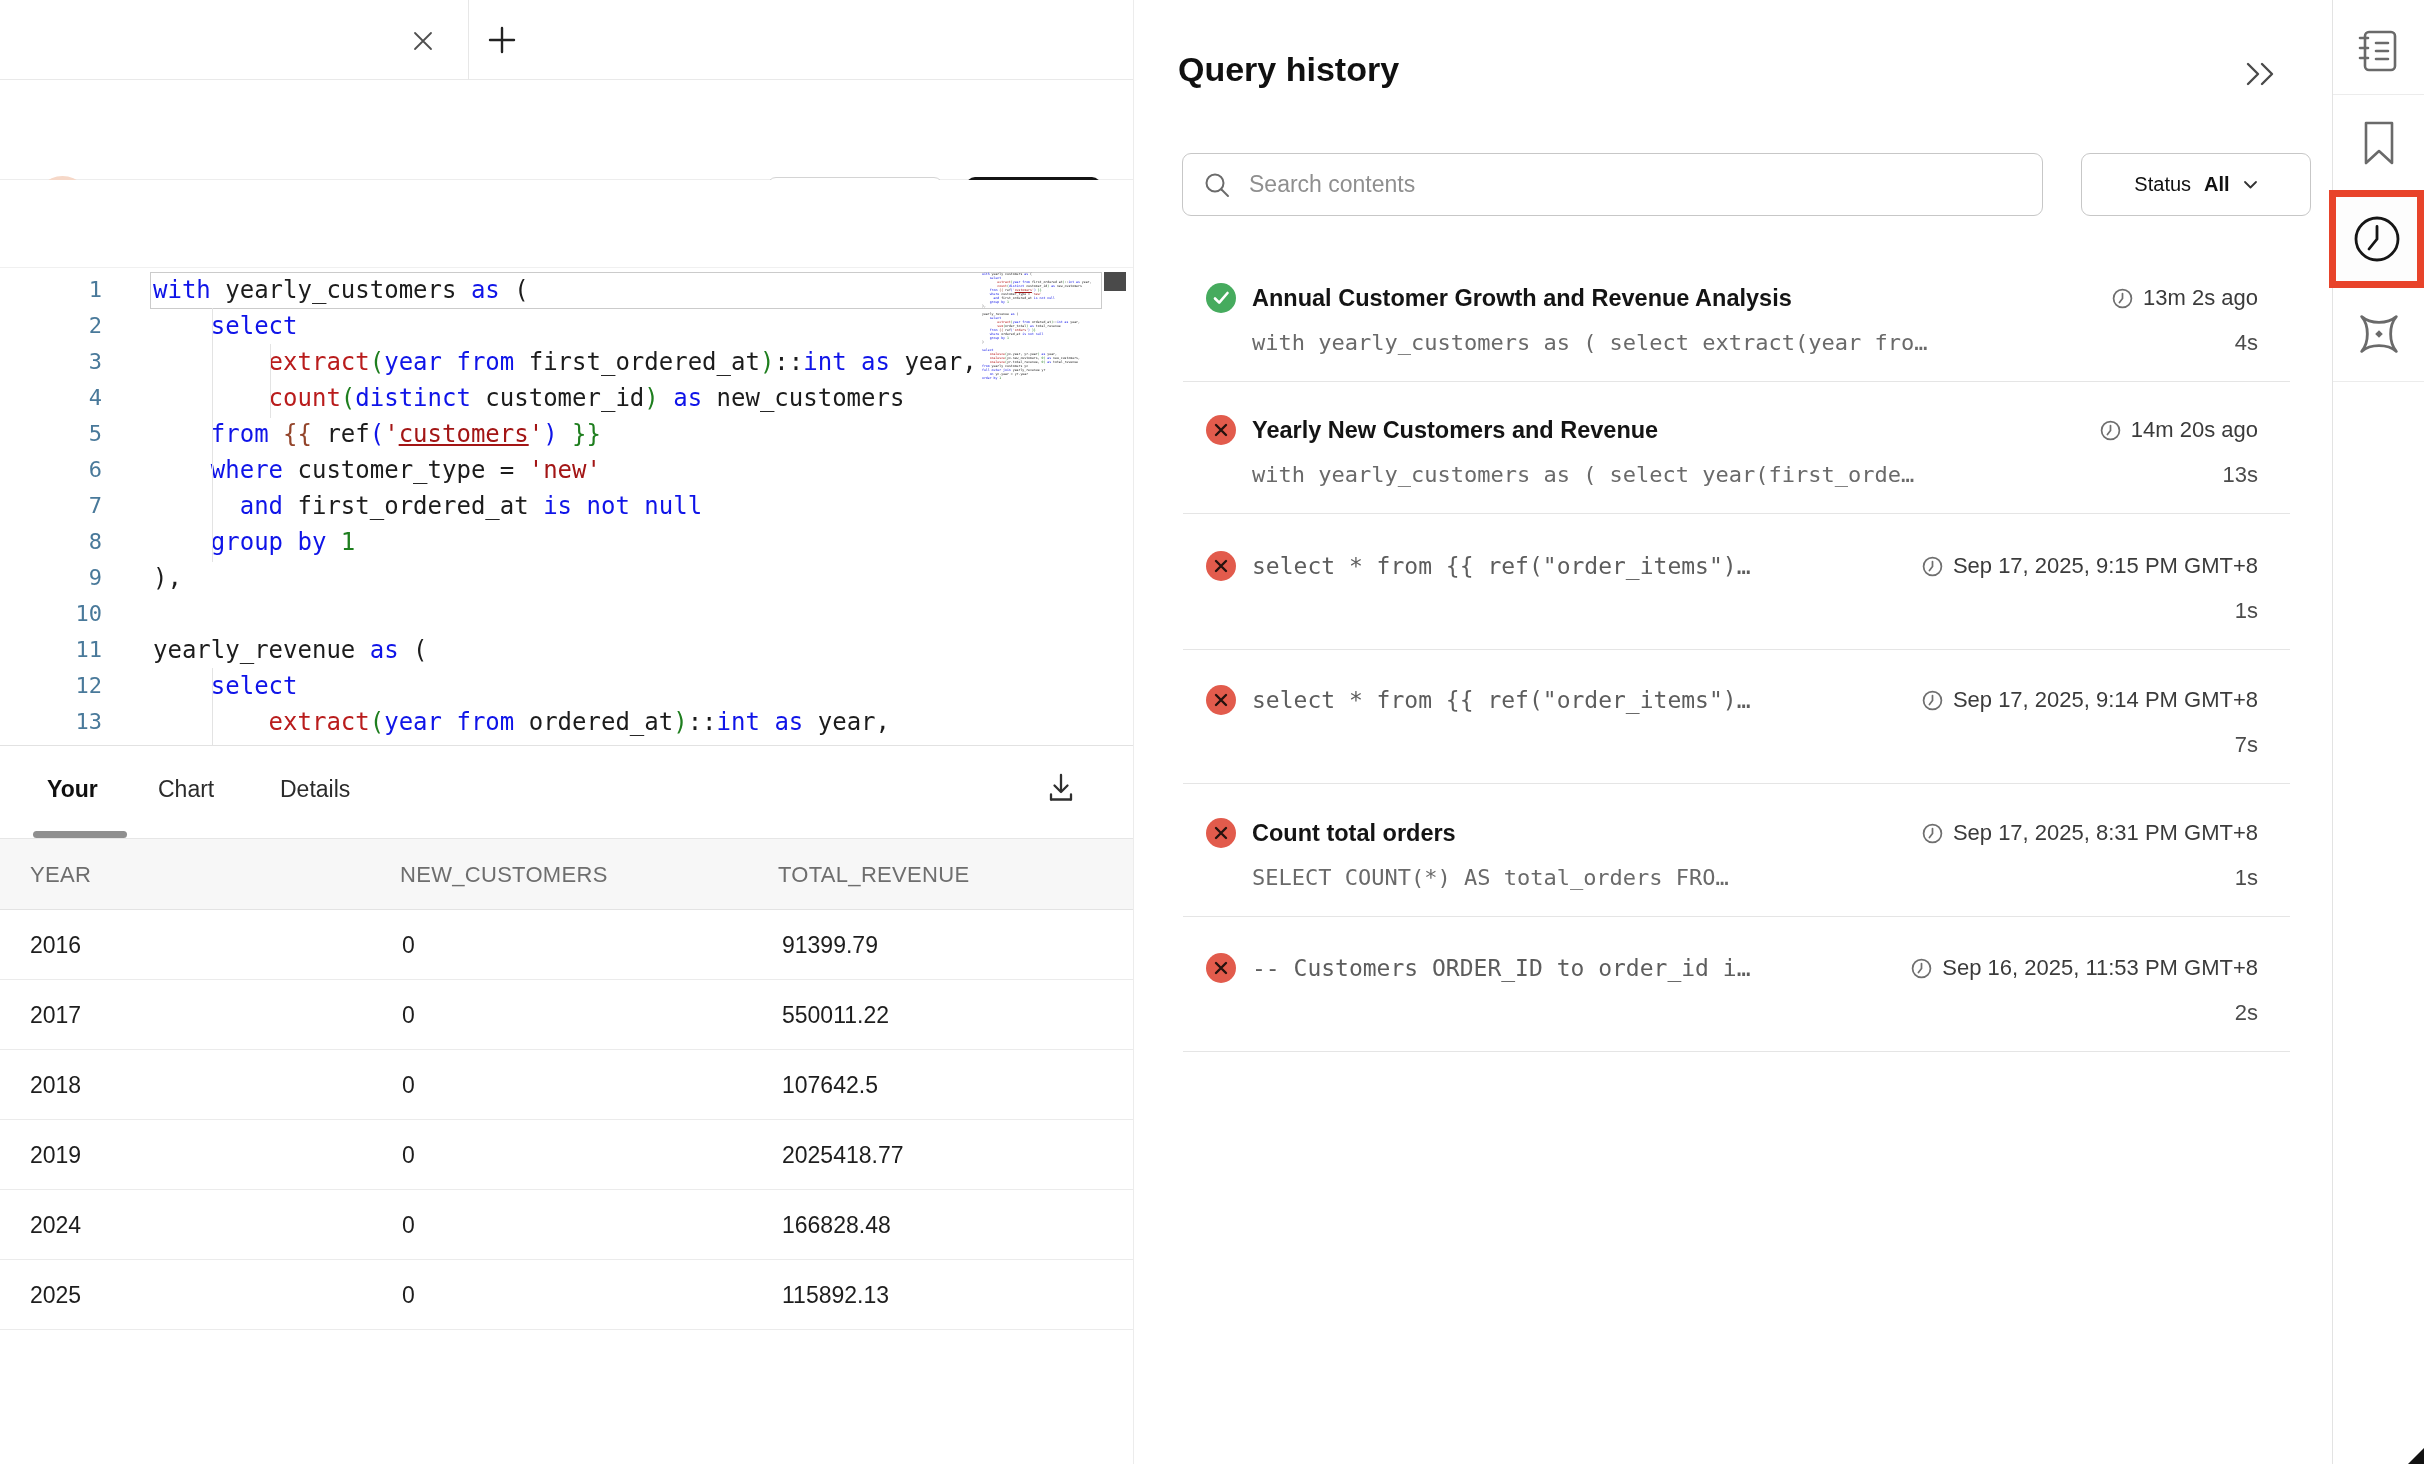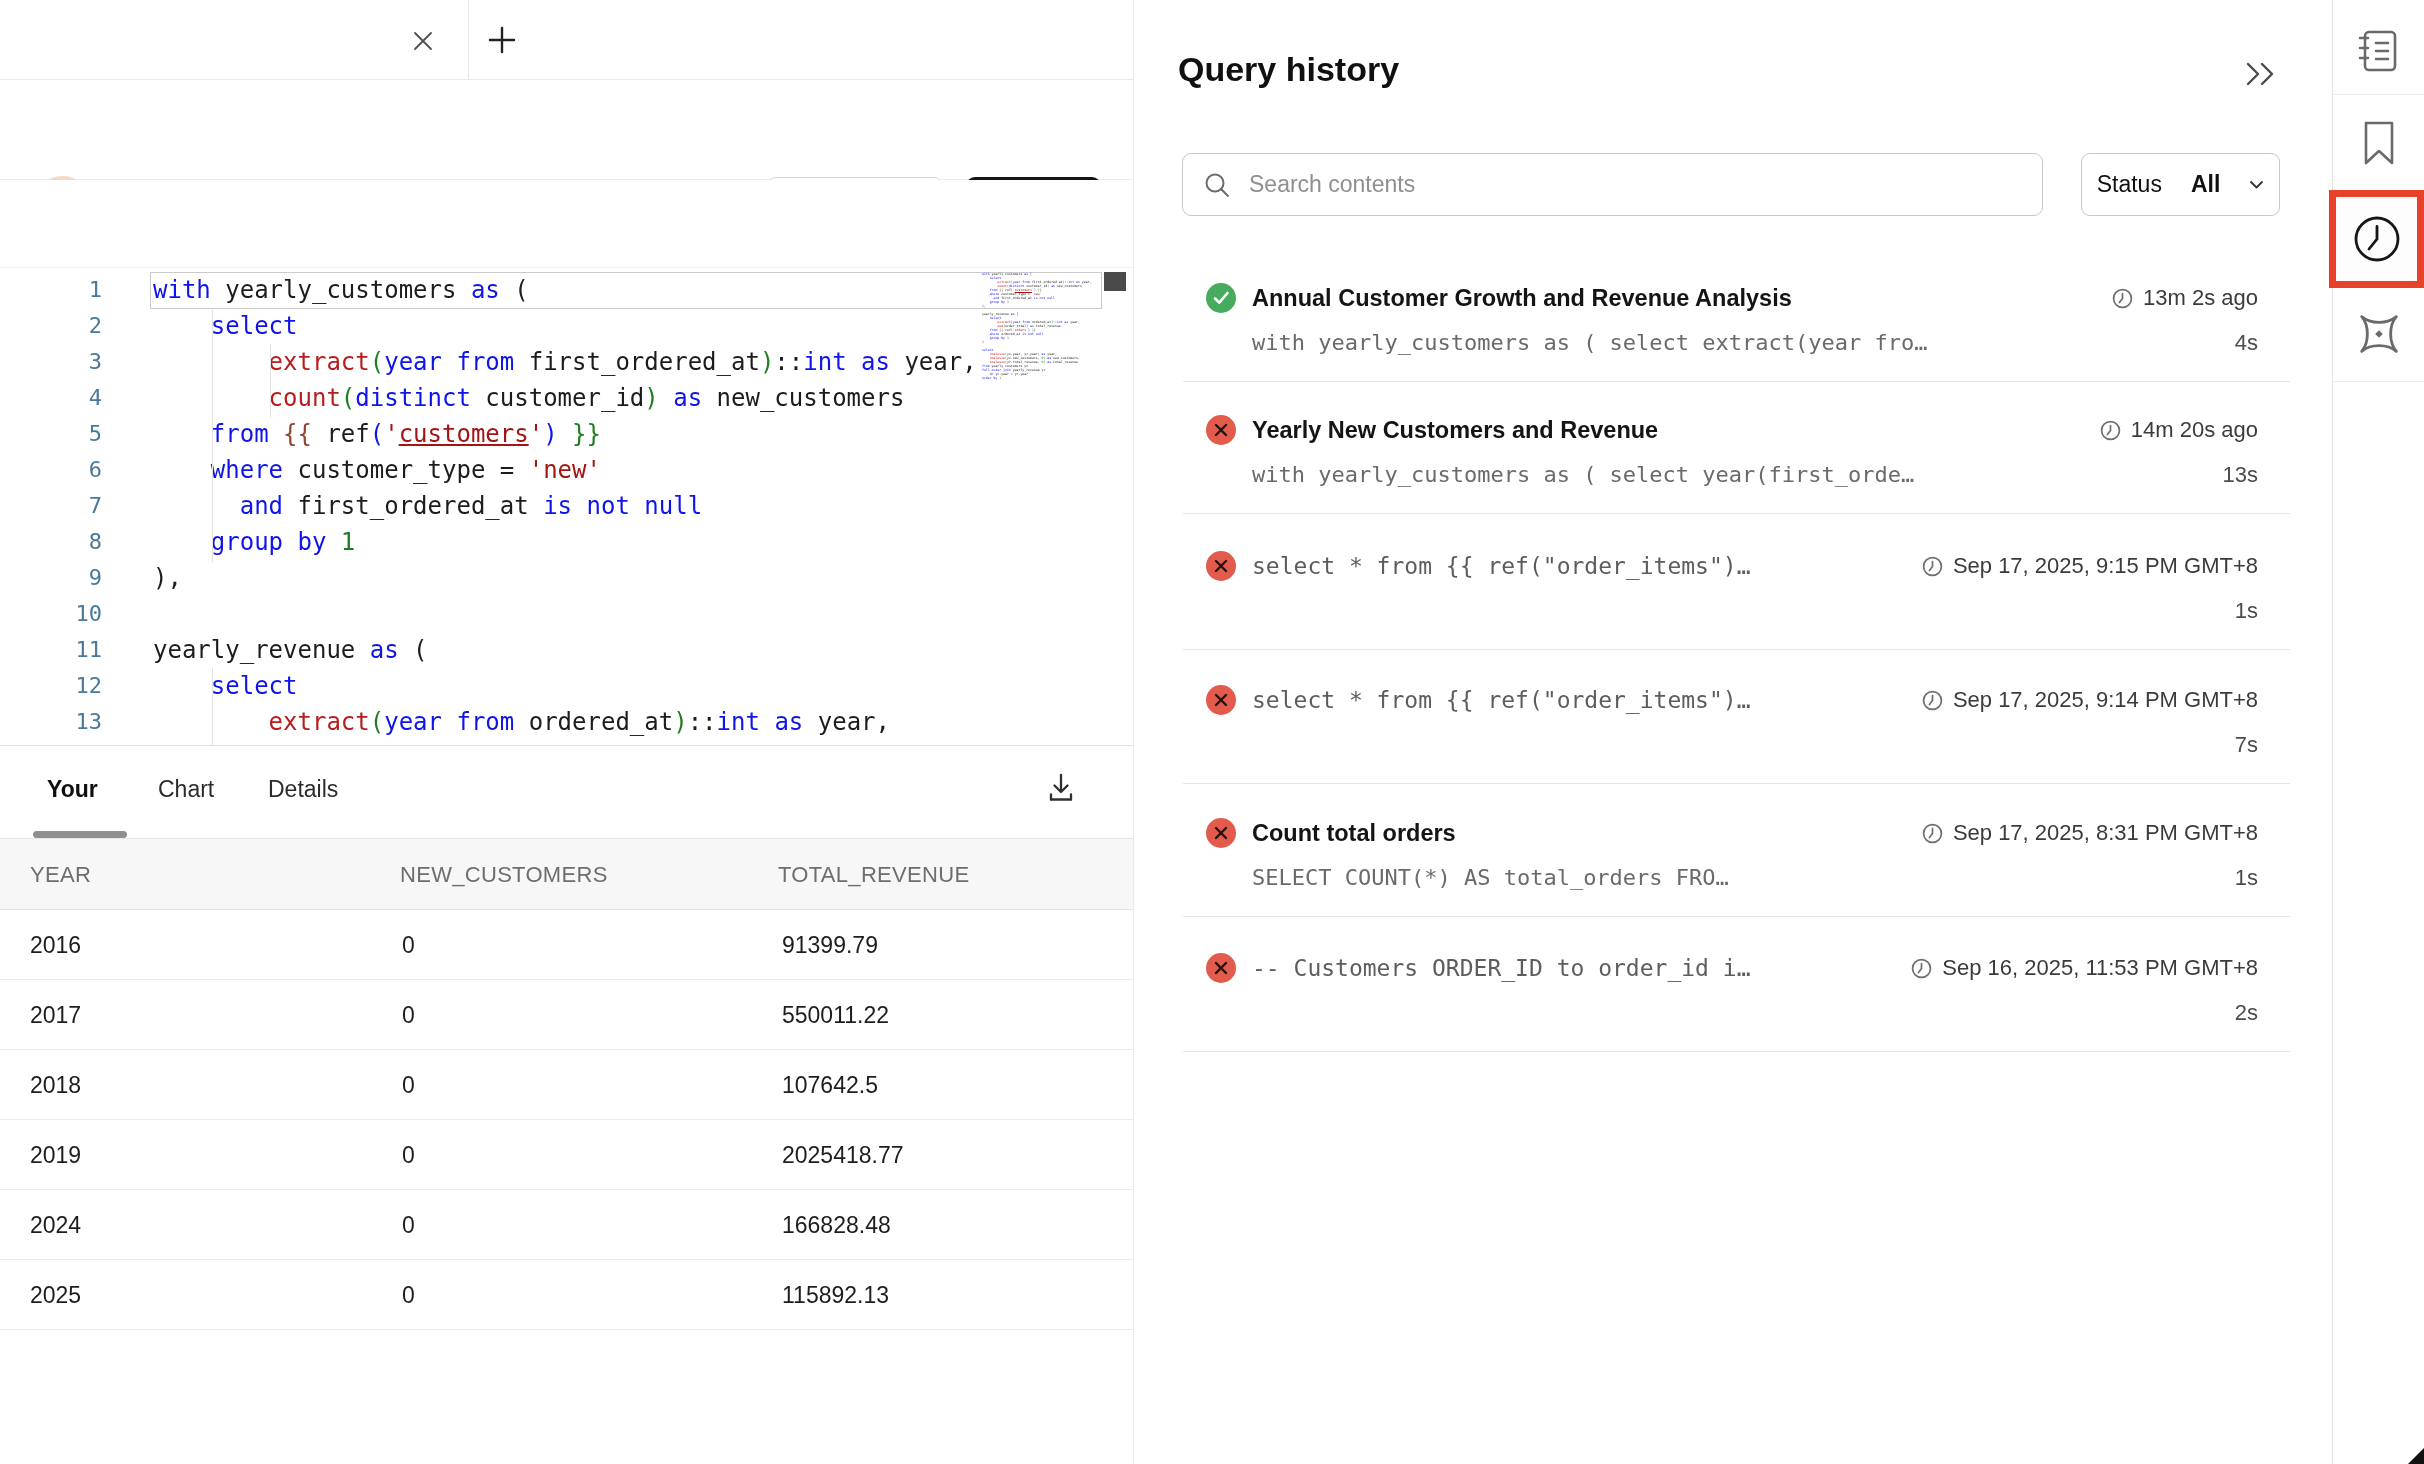--- a/index.html
+++ b/index.html
@@ -65,22 +65,22 @@
   
   .pane-divider { left:1133px; top:0; width:1px; height:1464px; background:#ececec; }
   .history-pane { left:1140px; top:0; width:1192px; height:1464px; background:#fff; }
   .hist-title { left:38px; top:50px; font-size:34px; font-weight:600; color:#101010; }
   .collapse-btn { right:52px; top:60px; width:36px; height:30px; }
   .search-box { left:42px; top:153px; width:861px; height:63px; border:1.5px solid #c7c7c7; border-radius:9px;
                 display:flex; align-items:center; gap:18px; padding:0 20px; }
   .search-box input { border:none; outline:none; font-size:23px; color:#333; width:740px;
                       font-family:"Liberation Sans", sans-serif; background:transparent; }
   .search-box input::placeholder { color:#8f8f8f; }
-  .status-btn { left:941px; top:153px; width:199px; height:63px; border:1.5px solid #c7c7c7; border-radius:9px;
-                display:flex; align-items:center; justify-content:center; gap:29px; font-size:23px; color:#111; }
+  .status-btn { left:941px; top:153px; width:230px; height:63px; border:1.5px solid #c7c7c7; border-radius:9px;
+                display:flex; align-items:center; justify-content:center; gap:13px; font-size:20px; color:#111; }
   .hist-item { position:absolute; left:0; width:1192px; }
   .hi-icon { position:absolute; left:66px; top:2px; width:30px; height:30px; }
   .hi-title { position:absolute; left:112px; top:0; height:34px; line-height:34px; font-size:23.5px; font-weight:600; color:#141414; white-space:nowrap; }
   .hi-title.mono { font-family:"DejaVu Sans Mono", monospace; font-weight:400; color:#5d5d5d; font-size:23px; }
   .hi-time { position:absolute; right:74px; top:0; height:34px; display:flex; align-items:center; gap:9px;
              font-size:22px; color:#3b3b3b; }
   .hi-sql { position:absolute; left:112px; top:47px; height:30px; line-height:30px;
             font-family:"DejaVu Sans Mono", monospace; font-size:22px; color:#6a6a6a; white-space:nowrap; }
   .hi-dur { position:absolute; right:74px; top:47px; height:30px; line-height:30px; font-size:22px; color:#4c4c4c; }
   .hi-div { position:absolute; left:43px; top:100px; width:1107px; height:1px; background:#e5e5e5; }
@@ -238,21 +238,21 @@
         <div class="mm-line"><span class="tk-k">full outer join</span><span class="tk-p"> yearly_revenue yr</span>&nbsp;</div>
         <div class="mm-line"><span class="tk-p">    </span><span class="tk-k">on</span><span class="tk-p"> yc.year = yr.year</span>&nbsp;</div>
         <div class="mm-line"><span class="tk-k">order by</span><span class="tk-p"> </span><span class="tk-n">1</span>&nbsp;</div>
       </div>
     <div class="abs scroll-thumb"></div>
   </div>
 
   <div class="abs results-tabs">
     <div class="rtab active" style="left:47px">Your</div>
     <div class="rtab" style="left:158px">Chart</div>
-    <div class="rtab" style="left:268px">Details</div>
+    <div class="rtab" style="left:280px">Details</div>
   </div>
   <div class="abs tab-underline"></div>
   <div class="abs dl-icon">
     <svg width="36" height="36" viewBox="0 0 36 36" fill="none" stroke="#2f2f2f" stroke-width="2.3" stroke-linecap="round" stroke-linejoin="round">
       <path d="M18 5v16"></path>
         <path d="M11.5 15.5L18 22l6.5-6.5"></path>
         <path d="M8 29.5h20"></path>
         <path d="M8 29.5v-5M28 29.5v-5"></path>
     </svg>
   </div>

